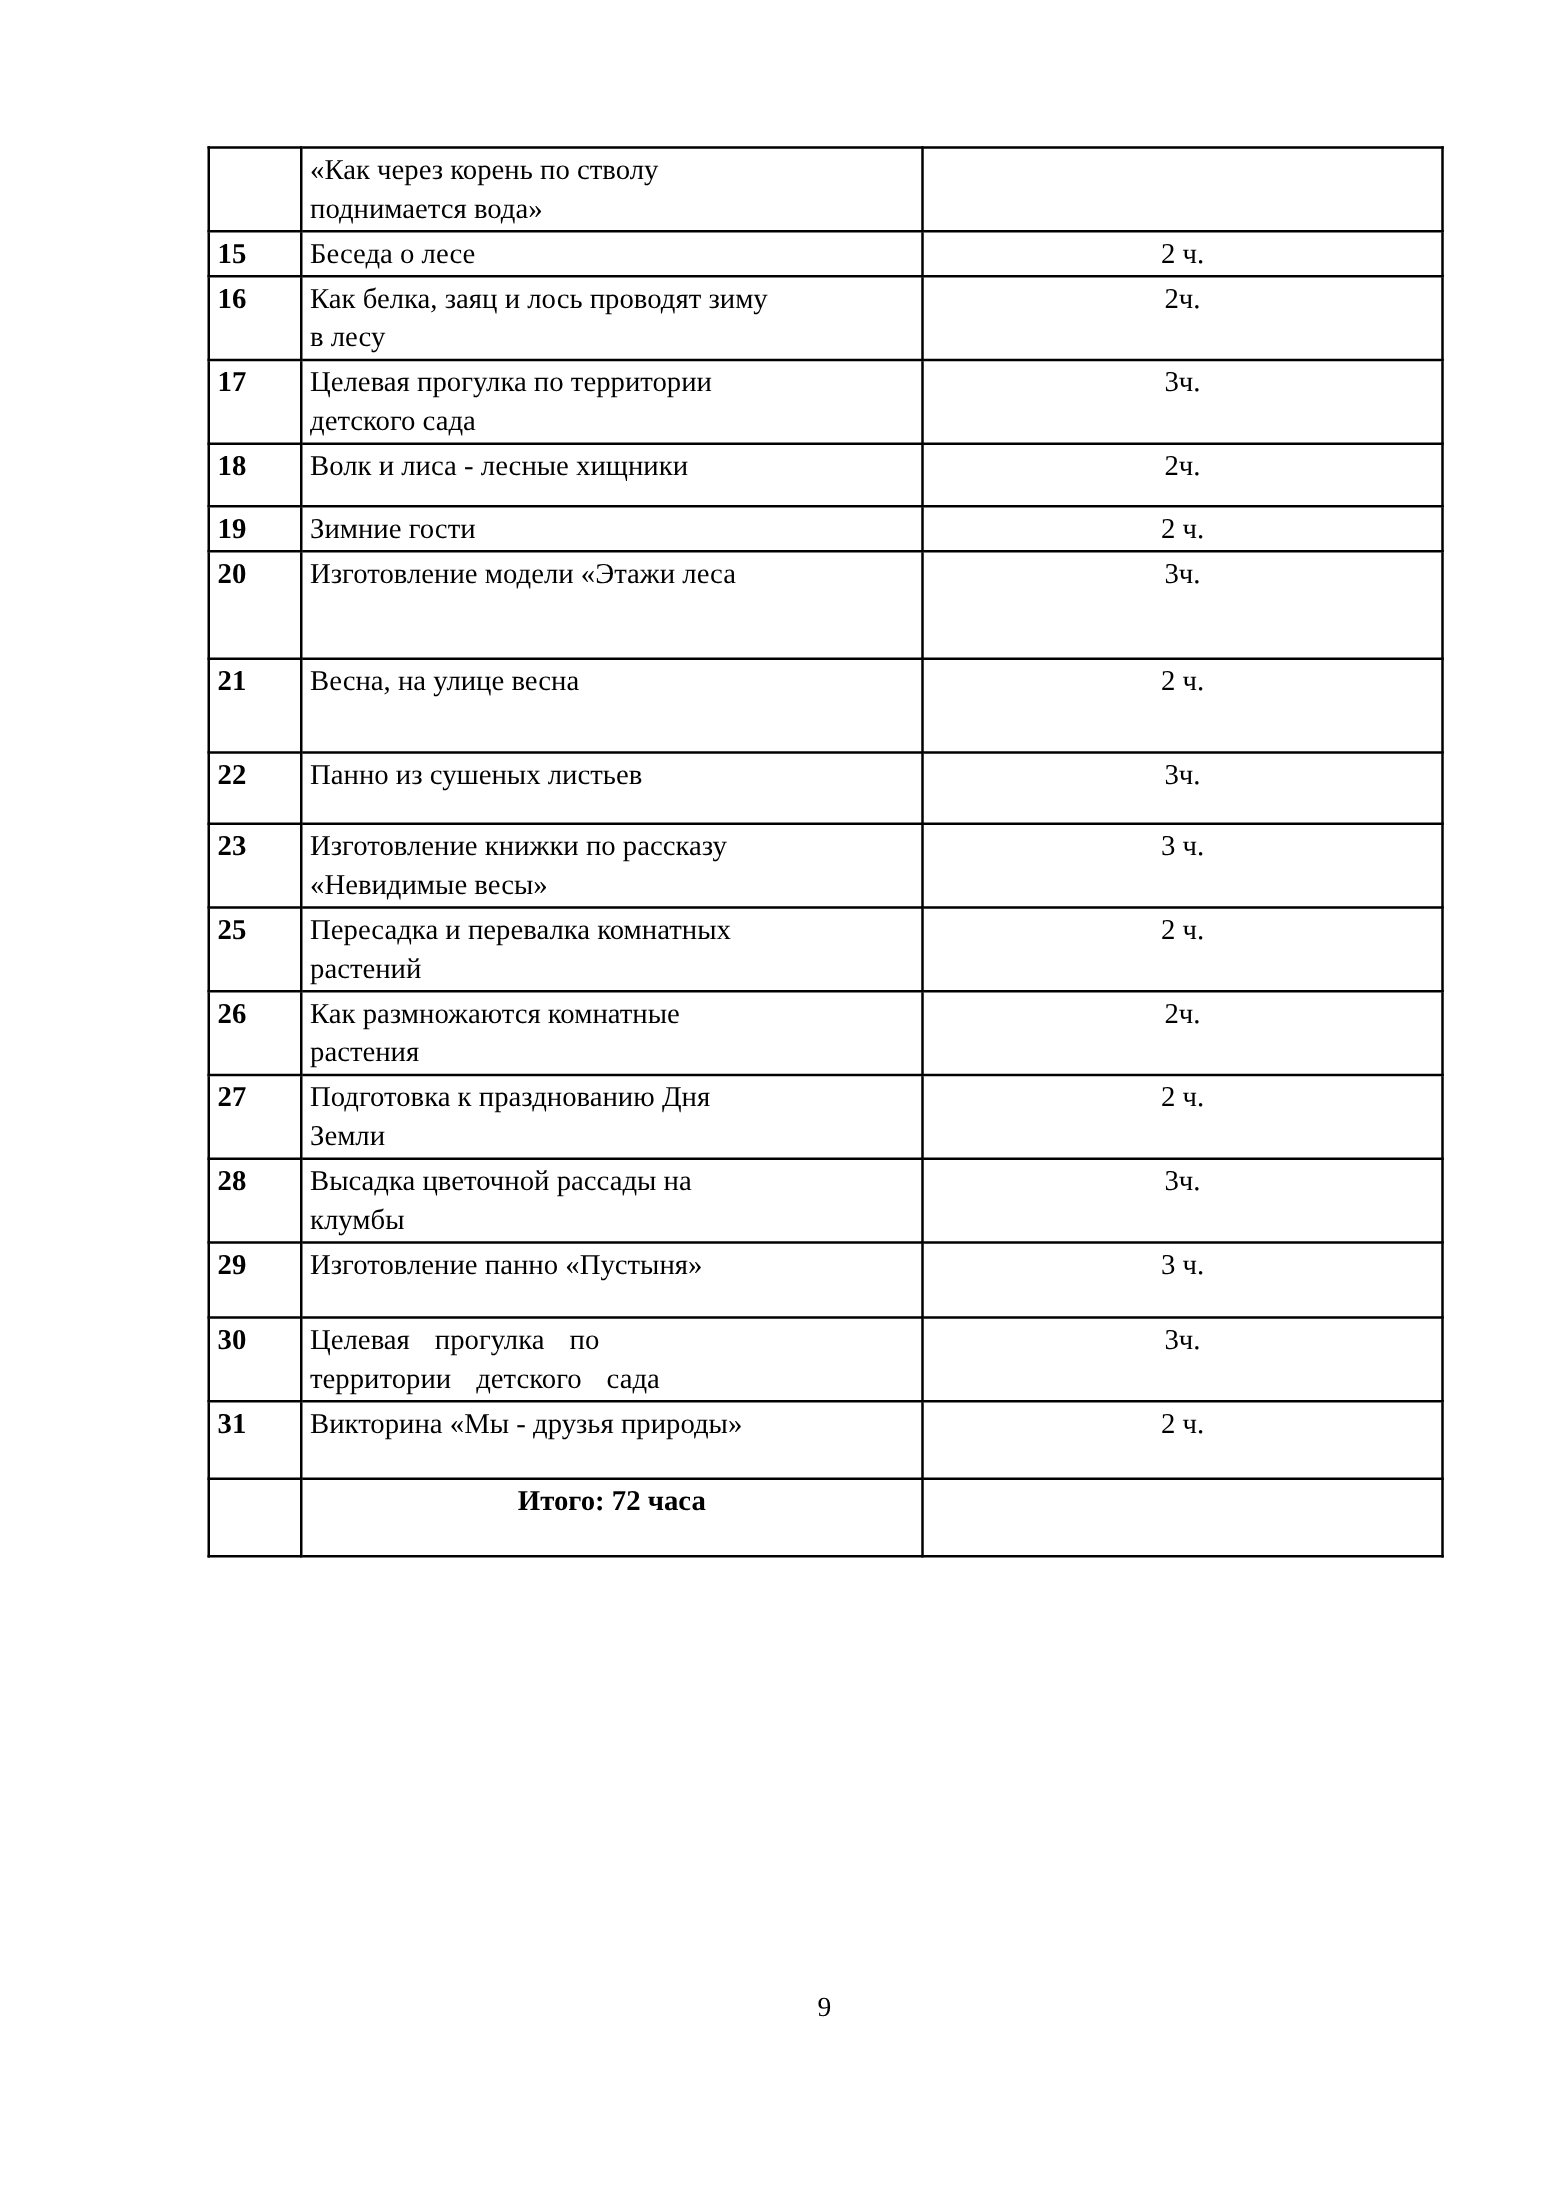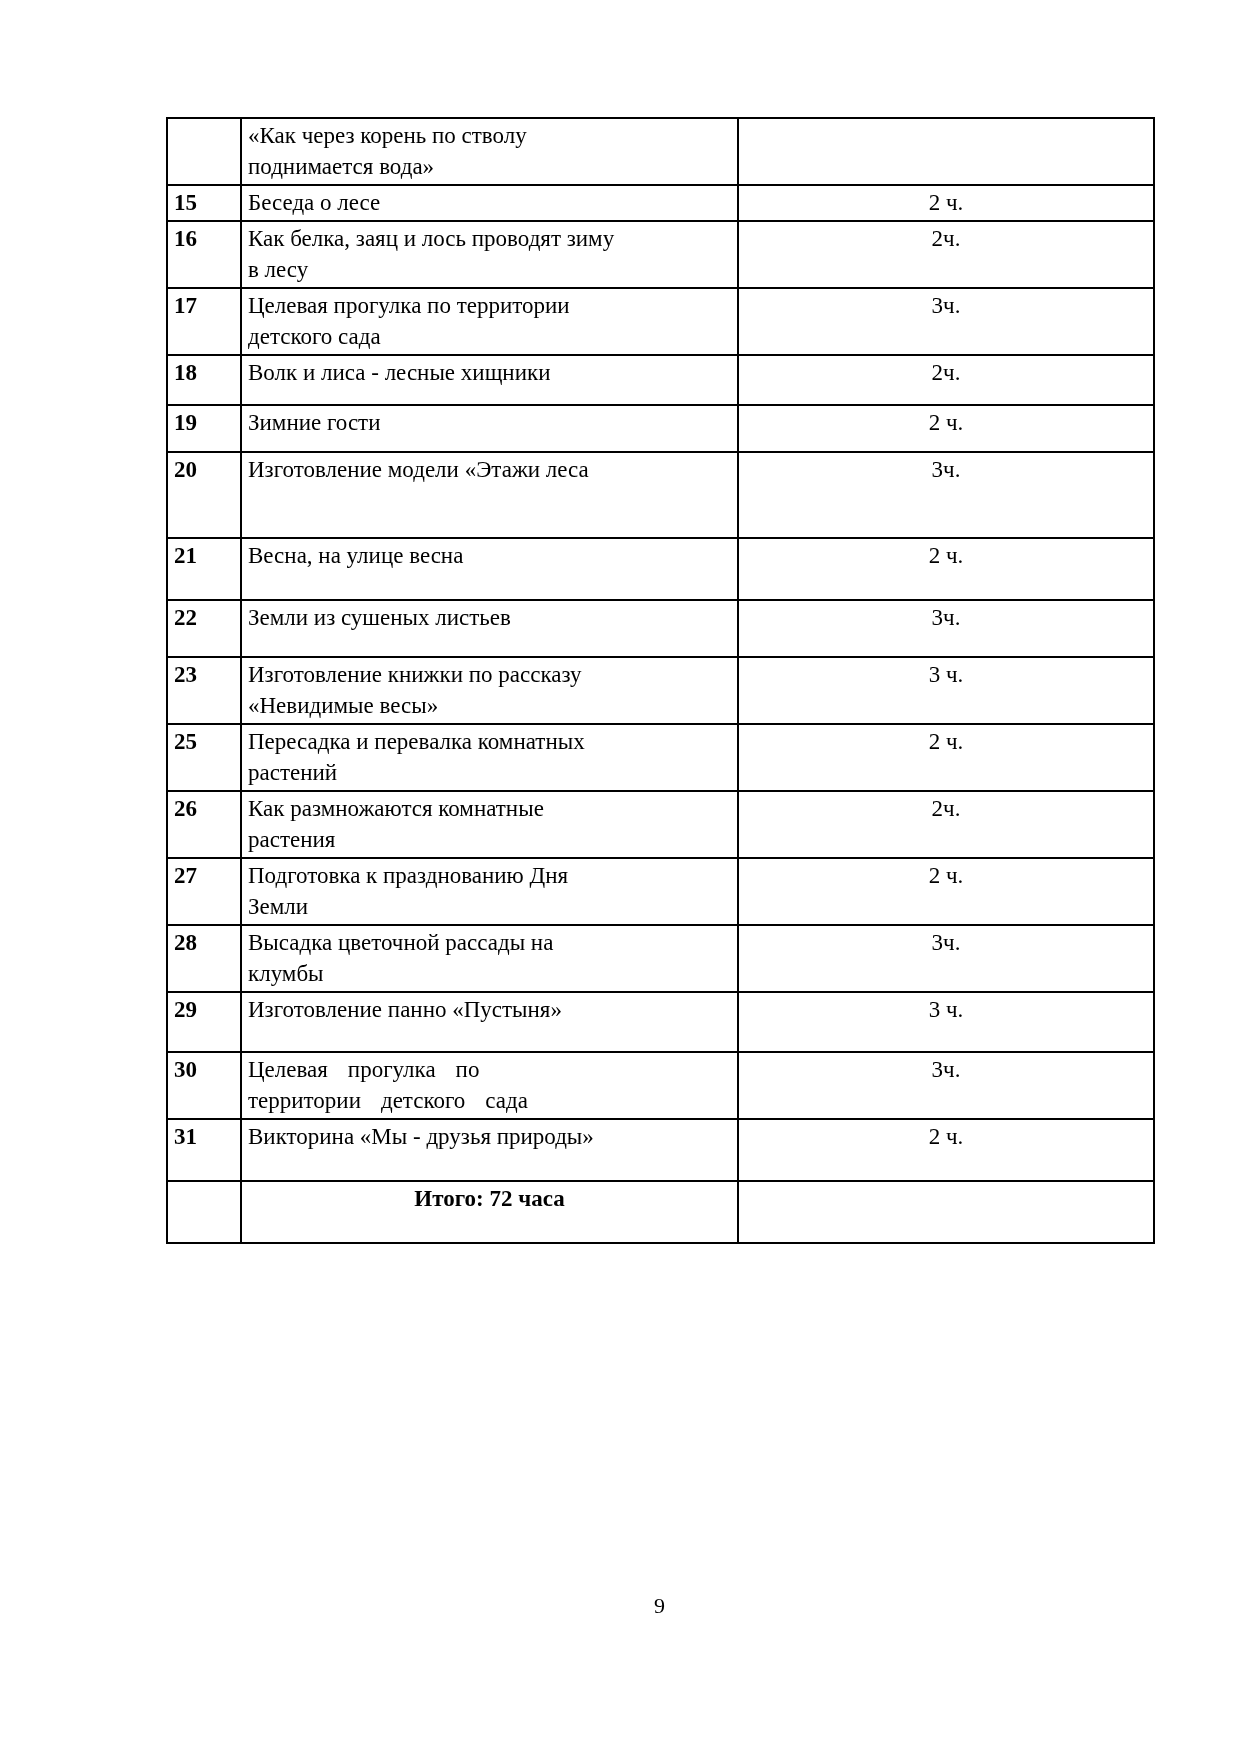--- a/index.html
+++ b/index.html
@@ -60,23 +60,23 @@
     text-align: center;
     padding-left: 6px;
   }
 
   
   tbody tr:nth-child(1)  { height: 66px; margin-left: 30px; }
   tbody tr:nth-child(2)  { height: 30px; }
   tbody tr:nth-child(3)  { height: 64px; }
   tbody tr:nth-child(4)  { height: 64px; }
   tbody tr:nth-child(5)  { height: 50px; }
-  tbody tr:nth-child(6)  { height: 47px; }
+  tbody tr:nth-child(6)  { height: 36px; }
   tbody tr:nth-child(7)  { height: 86px; }
-  tbody tr:nth-child(8)  { height: 62px; }
+  tbody tr:nth-child(8)  { height: 75px; }
   tbody tr:nth-child(9)  { height: 57px; }
   tbody tr:nth-child(10) { height: 62px; }
   tbody tr:nth-child(11) { height: 57px; }
   tbody tr:nth-child(12) { height: 62px; }
   tbody tr:nth-child(13) { height: 60px; }
   tbody tr:nth-child(14) { height: 62px; padding-left: 28px; }
   tbody tr:nth-child(15) { height: 60px; }
   tbody tr:nth-child(16) { height: 28px; }
   tbody tr:nth-child(17) { height: 62px; }
   tbody tr:nth-child(18) { height: 62px; }
@@ -140,21 +140,21 @@
     <td class="cell-title">Изготовление модели «Этажи леса</td>
     <td class="cell-hours">3ч.</td>
   </tr>
         <tr>
     <td class="cell-num">21</td>
     <td class="cell-title">Весна, на улице весна</td>
     <td class="cell-hours">2 ч.</td>
   </tr>
         <tr>
     <td class="cell-num">22</td>
-    <td class="cell-title">Земли из сушеных листьев</td>
+    <td class="cell-title">Панно из сушеных листьев</td>
     <td class="cell-hours">3ч.</td>
   </tr>
         <tr>
     <td class="cell-num">23</td>
     <td class="cell-title">Изготовление книжки по рассказу
 «Невидимые весы»</td>
     <td class="cell-hours">3 ч.</td>
   </tr>
         <tr>
     <td class="cell-num">25</td>

